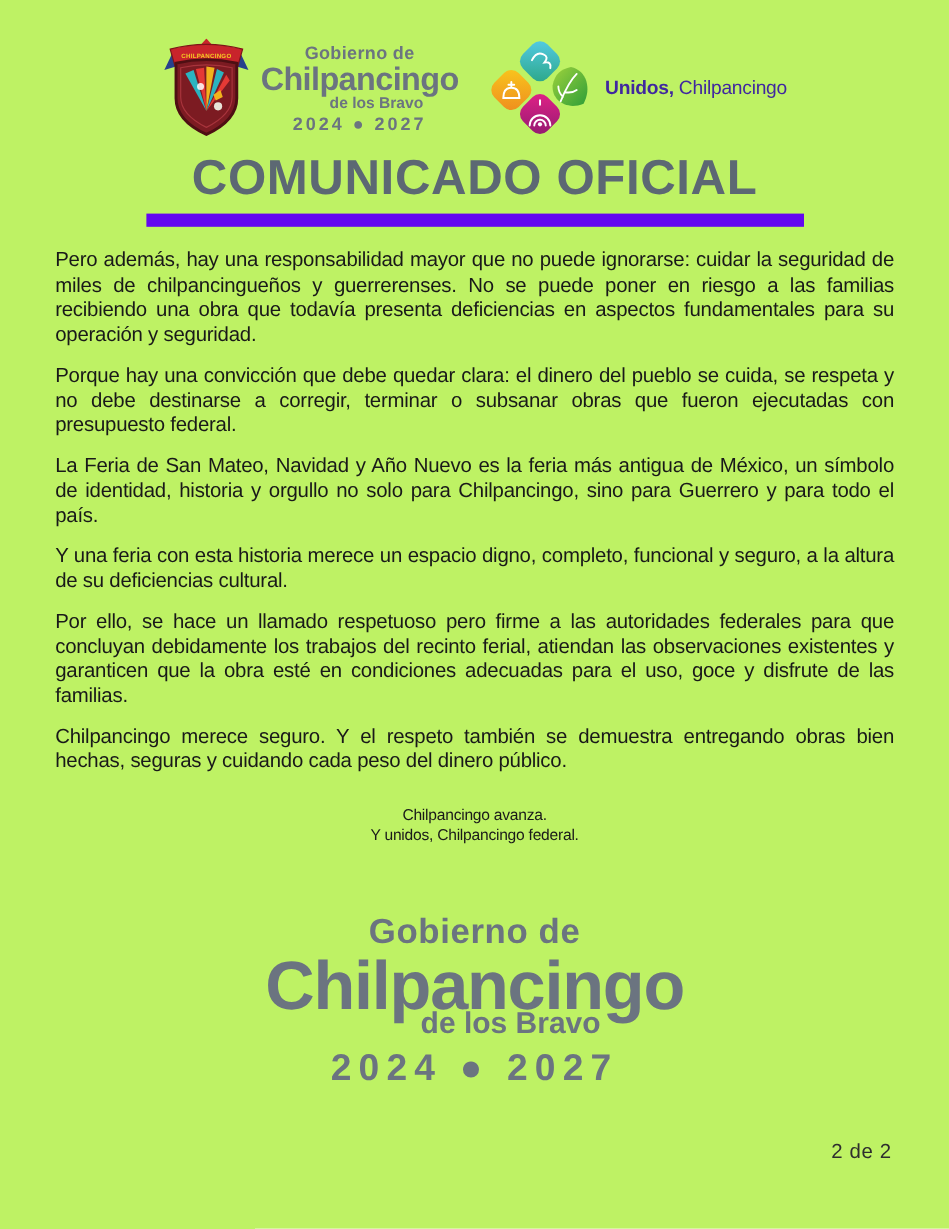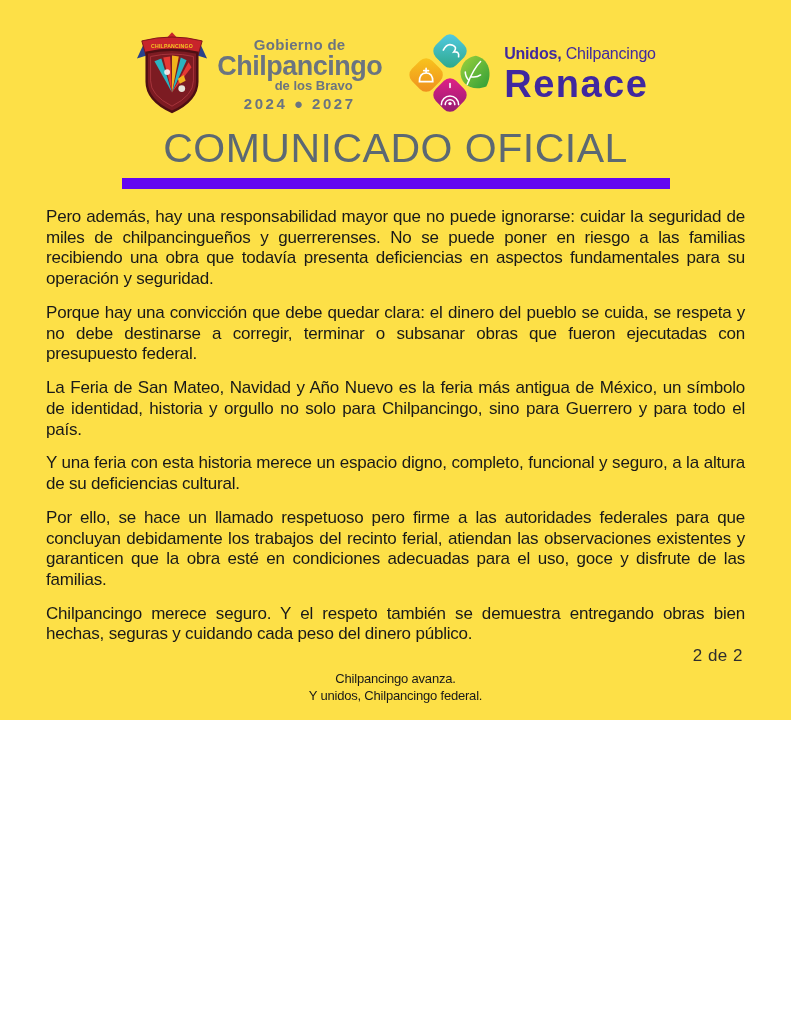--- a/index.html
+++ b/index.html
@@ -1,20 +1,20 @@
 <!DOCTYPE html>
 <html><head>
 <meta charset="utf-8">
 <style>
   * { margin:0; padding:0; box-sizing:border-box; }
   html,body { background:#ffffff; }
   body { font-family:"Liberation Sans", sans-serif; }
   .page {
-    position:relative; width:791px; height:720px; margin:0 auto;
-    background:#fde047; overflow:hidden;
+    position:relative; width:791px; height:1024px; margin:0 auto;
+    background:#bef264; overflow:hidden;
   }
 
   
   .header {
     padding-top:30px; display:flex; justify-content:center;
     align-items:center; gap:24px; height:118px;
   }
   .logo-left { display:flex; align-items:center; gap:8px; }
   .gov-text { color:#6b7480; line-height:1; }
   .gov-line1 { font-size:15px; font-weight:600; text-align:center; letter-spacing:.3px; }
@@ -24,21 +24,21 @@
 
   .logo-right { display:flex; align-items:center; gap:10px; }
   .renace-text { color:#40289f; line-height:1; }
   .renace-line1 { font-size:16px; letter-spacing:-.2px; }
   .renace-line1 .b { font-weight:800; }
   .renace-line2 { font-size:38px; font-weight:800; letter-spacing:1.5px; margin-top:3px; }
 
   
   .title {
     margin-top:10px; text-align:center; color:#5c6873;
-    font-size:41px; font-weight:400; letter-spacing:.5px; line-height:1;
+    font-size:41px; font-weight:700; letter-spacing:.5px; line-height:1;
   }
   .title-bar {
     width:548px; height:11px; margin:9px auto 0; background:#6307f0;
   }
 
   
   .body-text { margin:18px 46px 0 46px; color:#191919; }
   .body-text p {
     font-size:17px; line-height:1.22; text-align:justify;
     letter-spacing:-.2px; margin-bottom:13px;
@@ -123,21 +123,20 @@
         <g transform="translate(46,67) rotate(45)">
           <rect x="-15" y="-15" width="30" height="30" rx="9" fill="url(#gPink)"></rect>
         </g>
         <path d="M37 77 a9 9 0 0 1 18 0 M41 77 a5 5 0 0 1 10 0 M46 59 v-4" stroke="#ffffff" stroke-width="1.7" fill="none" stroke-linecap="round"></path>
         <circle cx="46" cy="76" r="1.8" fill="#ffffff"></circle>
       </svg>
       <div class="renace-text">
         <div class="renace-line1">
           <span class="b">Unidos,</span><span> Chilpancingo</span>
         </div>
-        <div class="renace-line2">Renace</div>
       </div>
     </div>
 
   </header>
 
   <h1 class="title">COMUNICADO OFICIAL</h1>
   <div class="title-bar"></div>
 
   <main class="body-text">
     <p>Pero además, hay una responsabilidad mayor que no puede ignorarse: cuidar la seguridad de miles de chilpancingueños y guerrerenses. No se puede poner en riesgo a las familias recibiendo una obra que todavía presenta deficiencias en aspectos fundamentales para su operación y seguridad.</p>

